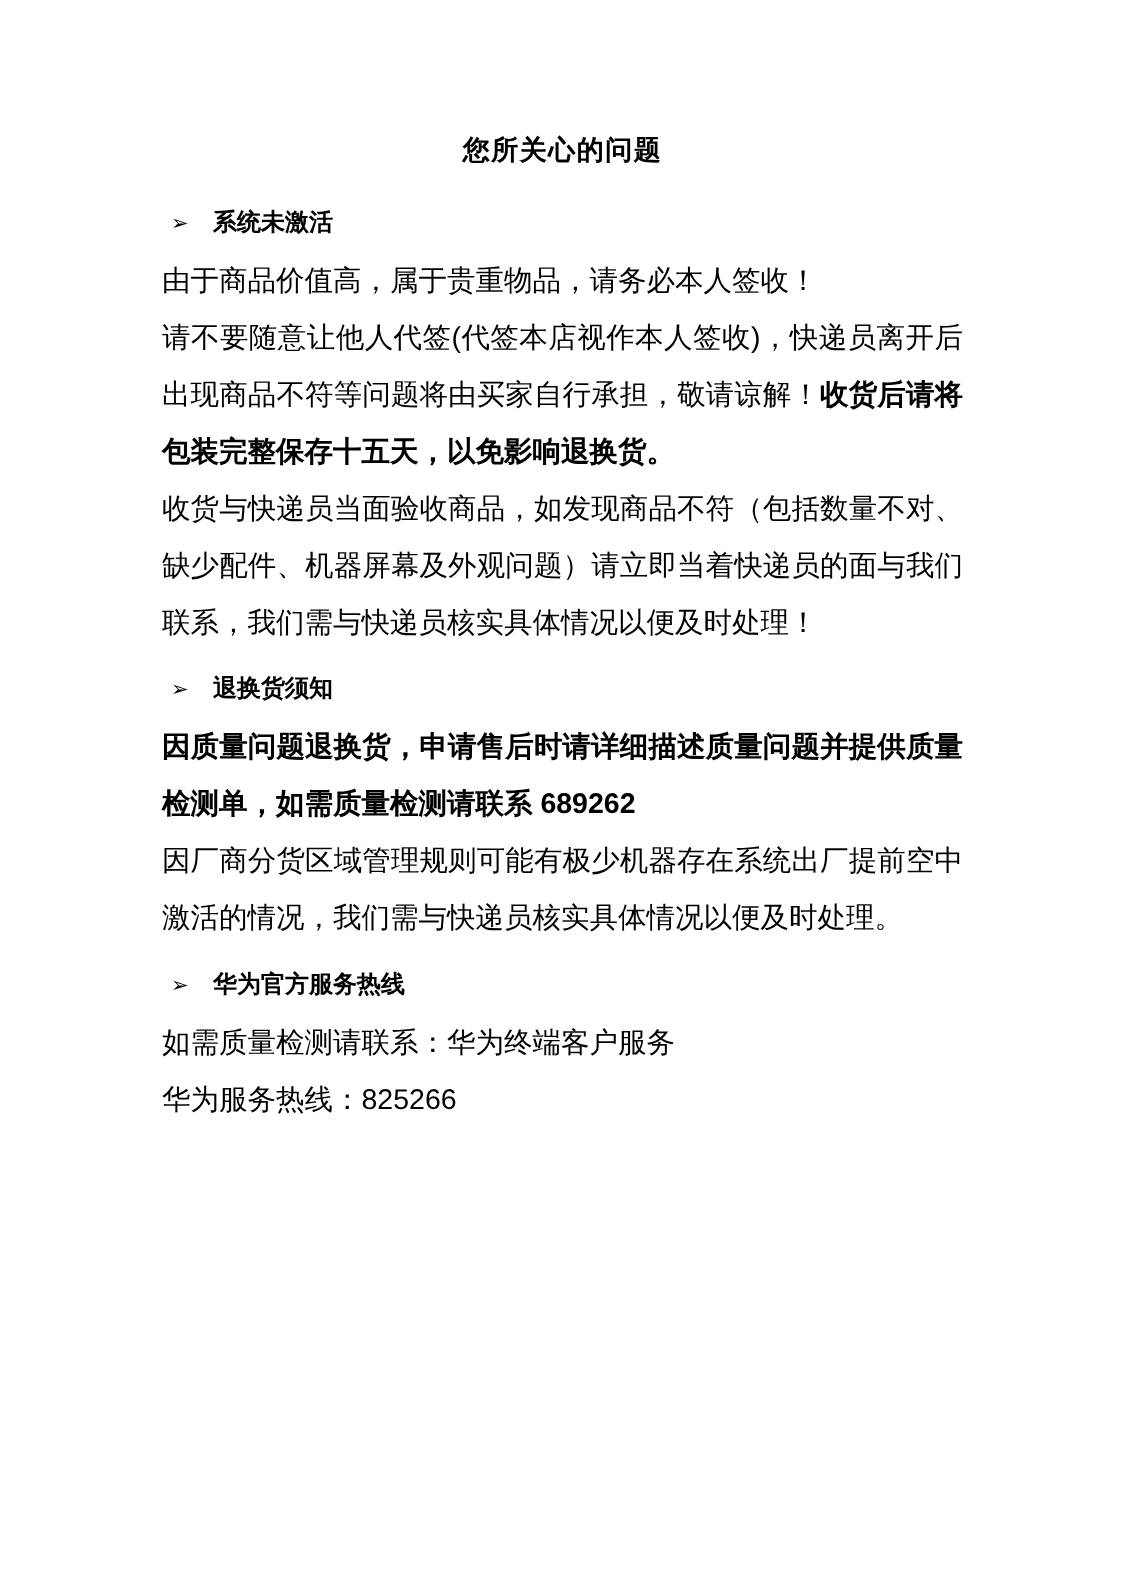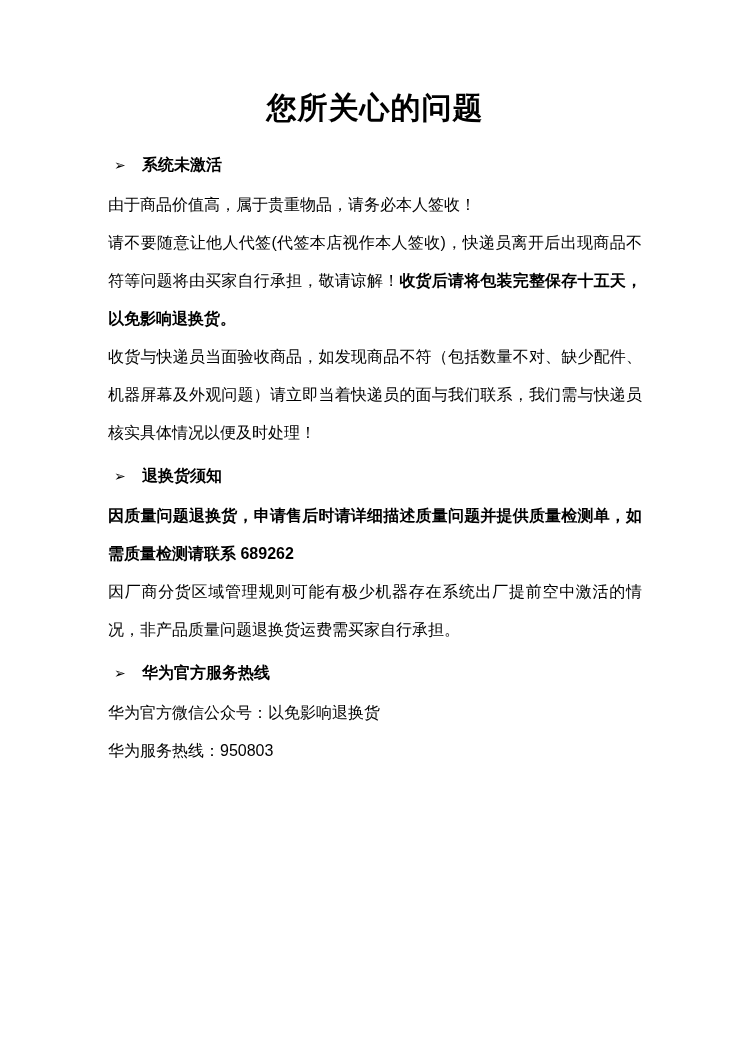--- a/index.html
+++ b/index.html
@@ -11,42 +11,42 @@
     width: 750px;
     min-height: 1060px;
     box-sizing: border-box;
     padding: 88px 108px 40px 108px;
     background: #ffffff;
     color: #000000;
     font-family: "Liberation Sans", "DejaVu Sans", sans-serif;
   }
   .title {
     text-align: center;
-    font-size: 30px;
+    font-size: 18px;
     font-weight: bold;
     margin: 0 0 26px 0;
     letter-spacing: 1px;
   }
   .heading {
     display: flex;
     align-items: baseline;
     font-size: 16px;
     font-weight: bold;
     margin: 14px 0 10px 0;
     padding-left: 6px;
   }
   .arrow {
     display: inline-block;
     width: 28px;
     font-size: 14px;
     font-weight: bold;
     flex: 0 0 auto;
   }
   .para {
-    font-size: 16px;
+    font-size: 19px;
     line-height: 38px;
     margin: 0;
     text-align: justify;
     text-justify: inter-ideograph;
   }
   .para .b {
     font-weight: bold;
   }
 </style>
 </head>
@@ -60,21 +60,21 @@
         <span>系统未激活</span>
       </div>
       <p class="para"><span>由于商品价值高，属于贵重物品，请务必本人签收！</span></p>
       <p class="para"><span>请不要随意让他人代签(代签本店视作本人签收)，快递员离开后出现商品不符等问题将由买家自行承担，敬请谅解！</span><span class="b">收货后请将包装完整保存十五天，以免影响退换货。</span></p>
       <p class="para"><span>收货与快递员当面验收商品，如发现商品不符（包括数量不对、缺少配件、机器屏幕及外观问题）请立即当着快递员的面与我们联系，我们需与快递员核实具体情况以便及时处理！</span></p>
       <div class="heading">
         <span class="arrow">➢</span>
         <span>退换货须知</span>
       </div>
       <p class="para"><span class="b">因质量问题退换货，申请售后时请详细描述质量问题并提供质量检测单，如需质量检测请联系 689262</span></p>
-      <p class="para"><span>因厂商分货区域管理规则可能有极少机器存在系统出厂提前空中激活的情况，非产品质量问题退换货运费需买家自行承担。</span></p>
+      <p class="para"><span>因厂商分货区域管理规则可能有极少机器存在系统出厂提前空中激活的情况，我们需与快递员核实具体情况以便及时处理。</span></p>
       <div class="heading">
         <span class="arrow">➢</span>
         <span>华为官方服务热线</span>
       </div>
-      <p class="para"><span>华为官方微信公众号：以免影响退换货</span></p>
-      <p class="para"><span>华为服务热线：950803</span></p>
+      <p class="para"><span>如需质量检测请联系：华为终端客户服务</span></p>
+      <p class="para"><span>华为服务热线：825266</span></p>
     </div>
 </div>
 
 </body></html>

